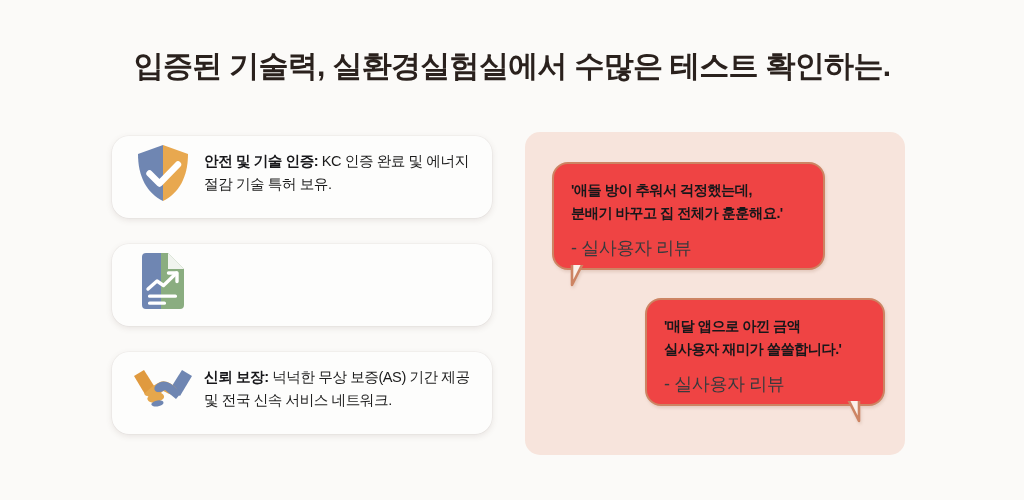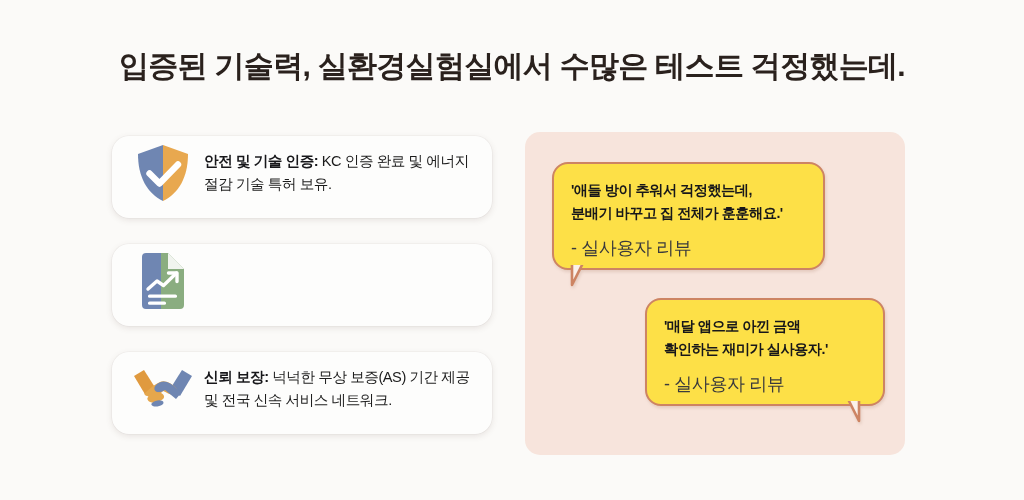--- a/index.html
+++ b/index.html
@@ -86,21 +86,21 @@
     left: 525px;
     top: 132px;
     width: 380px;
     height: 323px;
     background: #f7e4dc;
     border-radius: 15px;
   }
 
   .bubble {
     position: absolute;
-    background: #fde047;
+    background: #ef4444;
     border: 2.6px solid #cd8463;
     border-radius: 16px;
     box-sizing: border-box;
     filter: drop-shadow(1.5px 2px 1.6px rgba(150,100,75,0.20));
   }
   .bubble-body {
     padding: 15px 16px 13px 17px;
   }
   .bubble-quote {
     font-size: 14.2px;
@@ -145,21 +145,21 @@
     top: 166px;
     width: 240px;
     height: 108px;
   }
 </style>
 </head>
 <body>
 
 <div id="page-root">
 
-  <div class="headline">입증된 기술력, 실환경실험실에서 수많은 테스트 걱정했는데.</div>
+  <div class="headline">입증된 기술력, 실환경실험실에서 수많은 테스트 확인하는.</div>
 
   <div class="cards">
 
     <div class="card">
       <div class="card-icon">
         <svg width="58" height="60" viewBox="0 0 58 60" aria-hidden="true">
           <defs>
             <clipPath id="shClipL">
               <rect x="0" y="0" width="29" height="60"></rect>
             </clipPath>
@@ -243,21 +243,21 @@
           <path d="M2 -4 L2 20 L14 -4 Z" fill="#fbf1ea"></path>
           <path d="M2 -4 L2 20 L14 -4" fill="none" stroke="#cd8463" stroke-width="2.6" stroke-linejoin="round" stroke-linecap="round"></path>
           <rect x="3" y="-8" width="11" height="5" fill="#fbf1ea"></rect>
         </svg>
       </div>
     </div>
 
     <div class="bubble bubble-2">
       <div class="bubble-body">
         <div class="bubble-quote">'매달 앱으로 아낀 금액
-확인하는 재미가 실사용자.'</div>
+실사용자 재미가 쏠쏠합니다.'</div>
         <div class="bubble-source">- 실사용자 리뷰</div>
       </div>
       <div class="tail tail-2">
         <svg width="40" height="36" viewBox="0 0 40 36" aria-hidden="true">
           <path d="M38 -4 L38 20 L26 -4 Z" fill="#fbf1ea"></path>
           <path d="M38 -4 L38 20 L26 -4" fill="none" stroke="#cd8463" stroke-width="2.6" stroke-linejoin="round" stroke-linecap="round"></path>
           <rect x="26" y="-8" width="11" height="5" fill="#fbf1ea"></rect>
         </svg>
       </div>
     </div>

